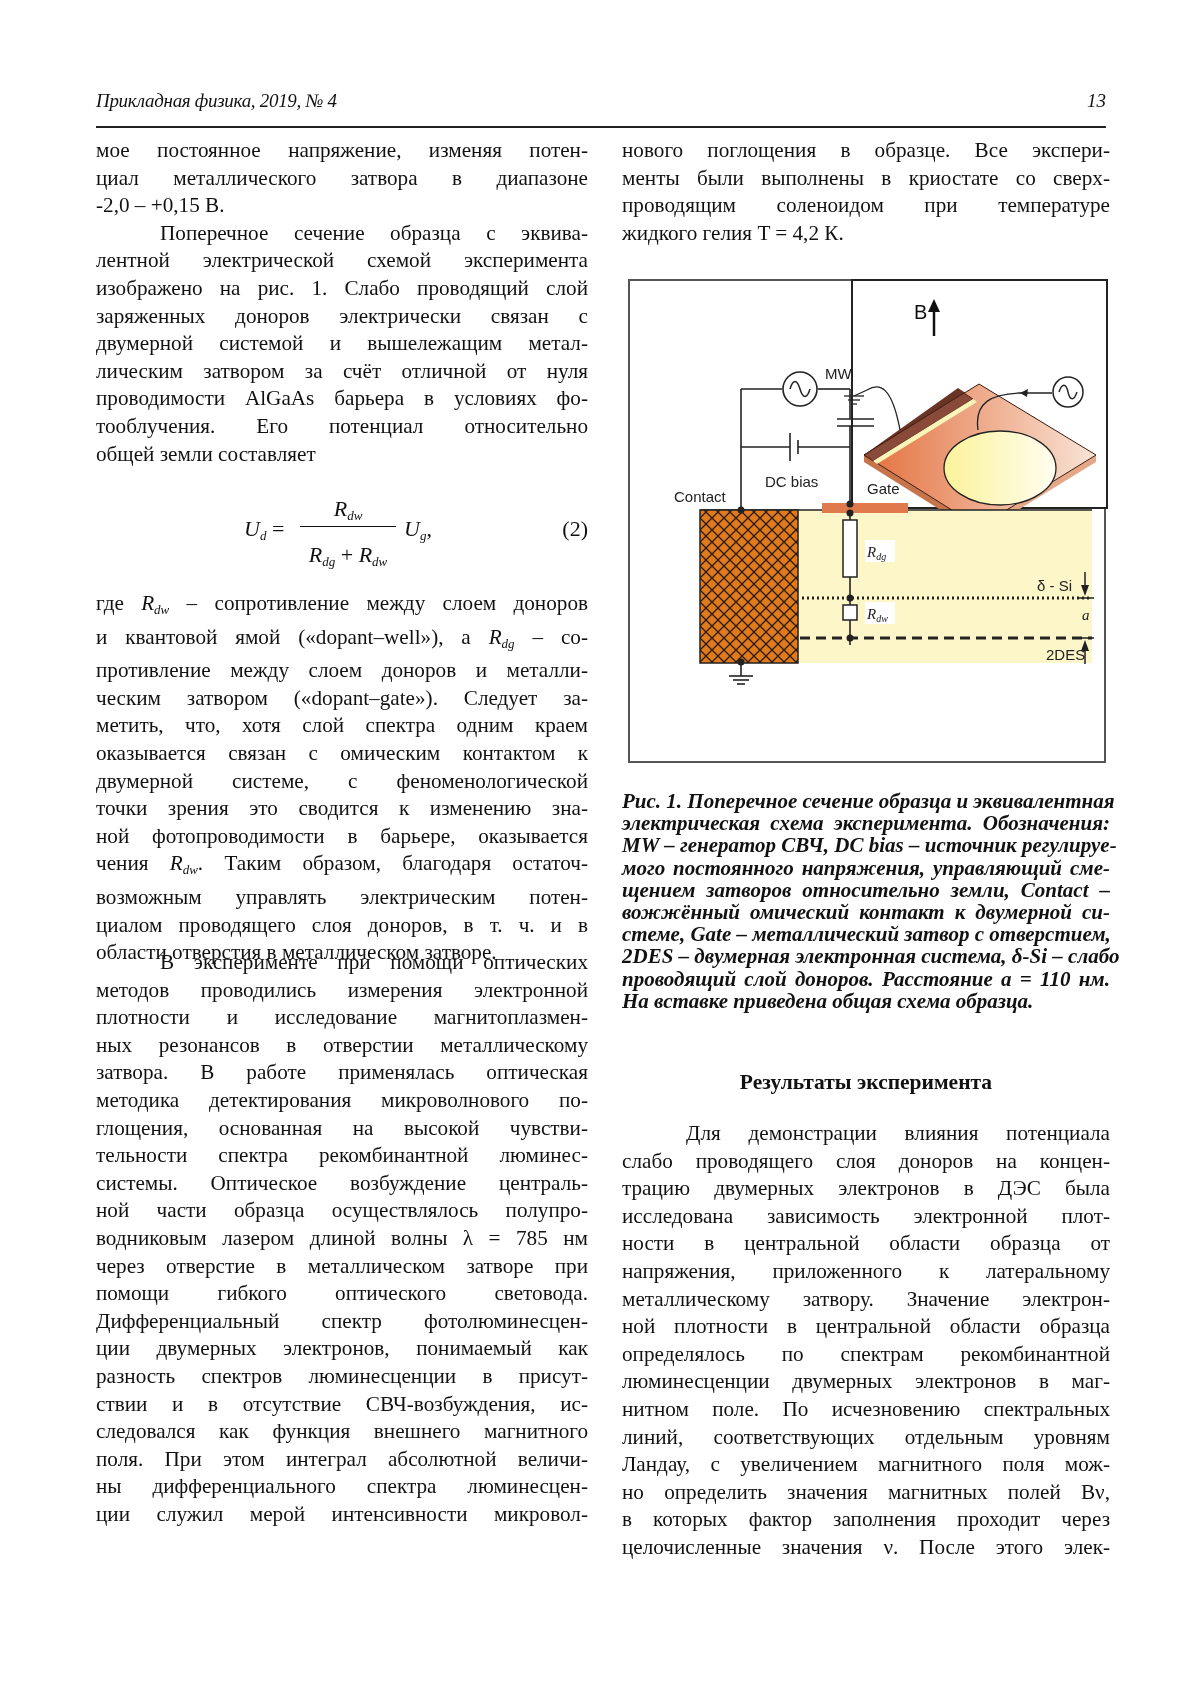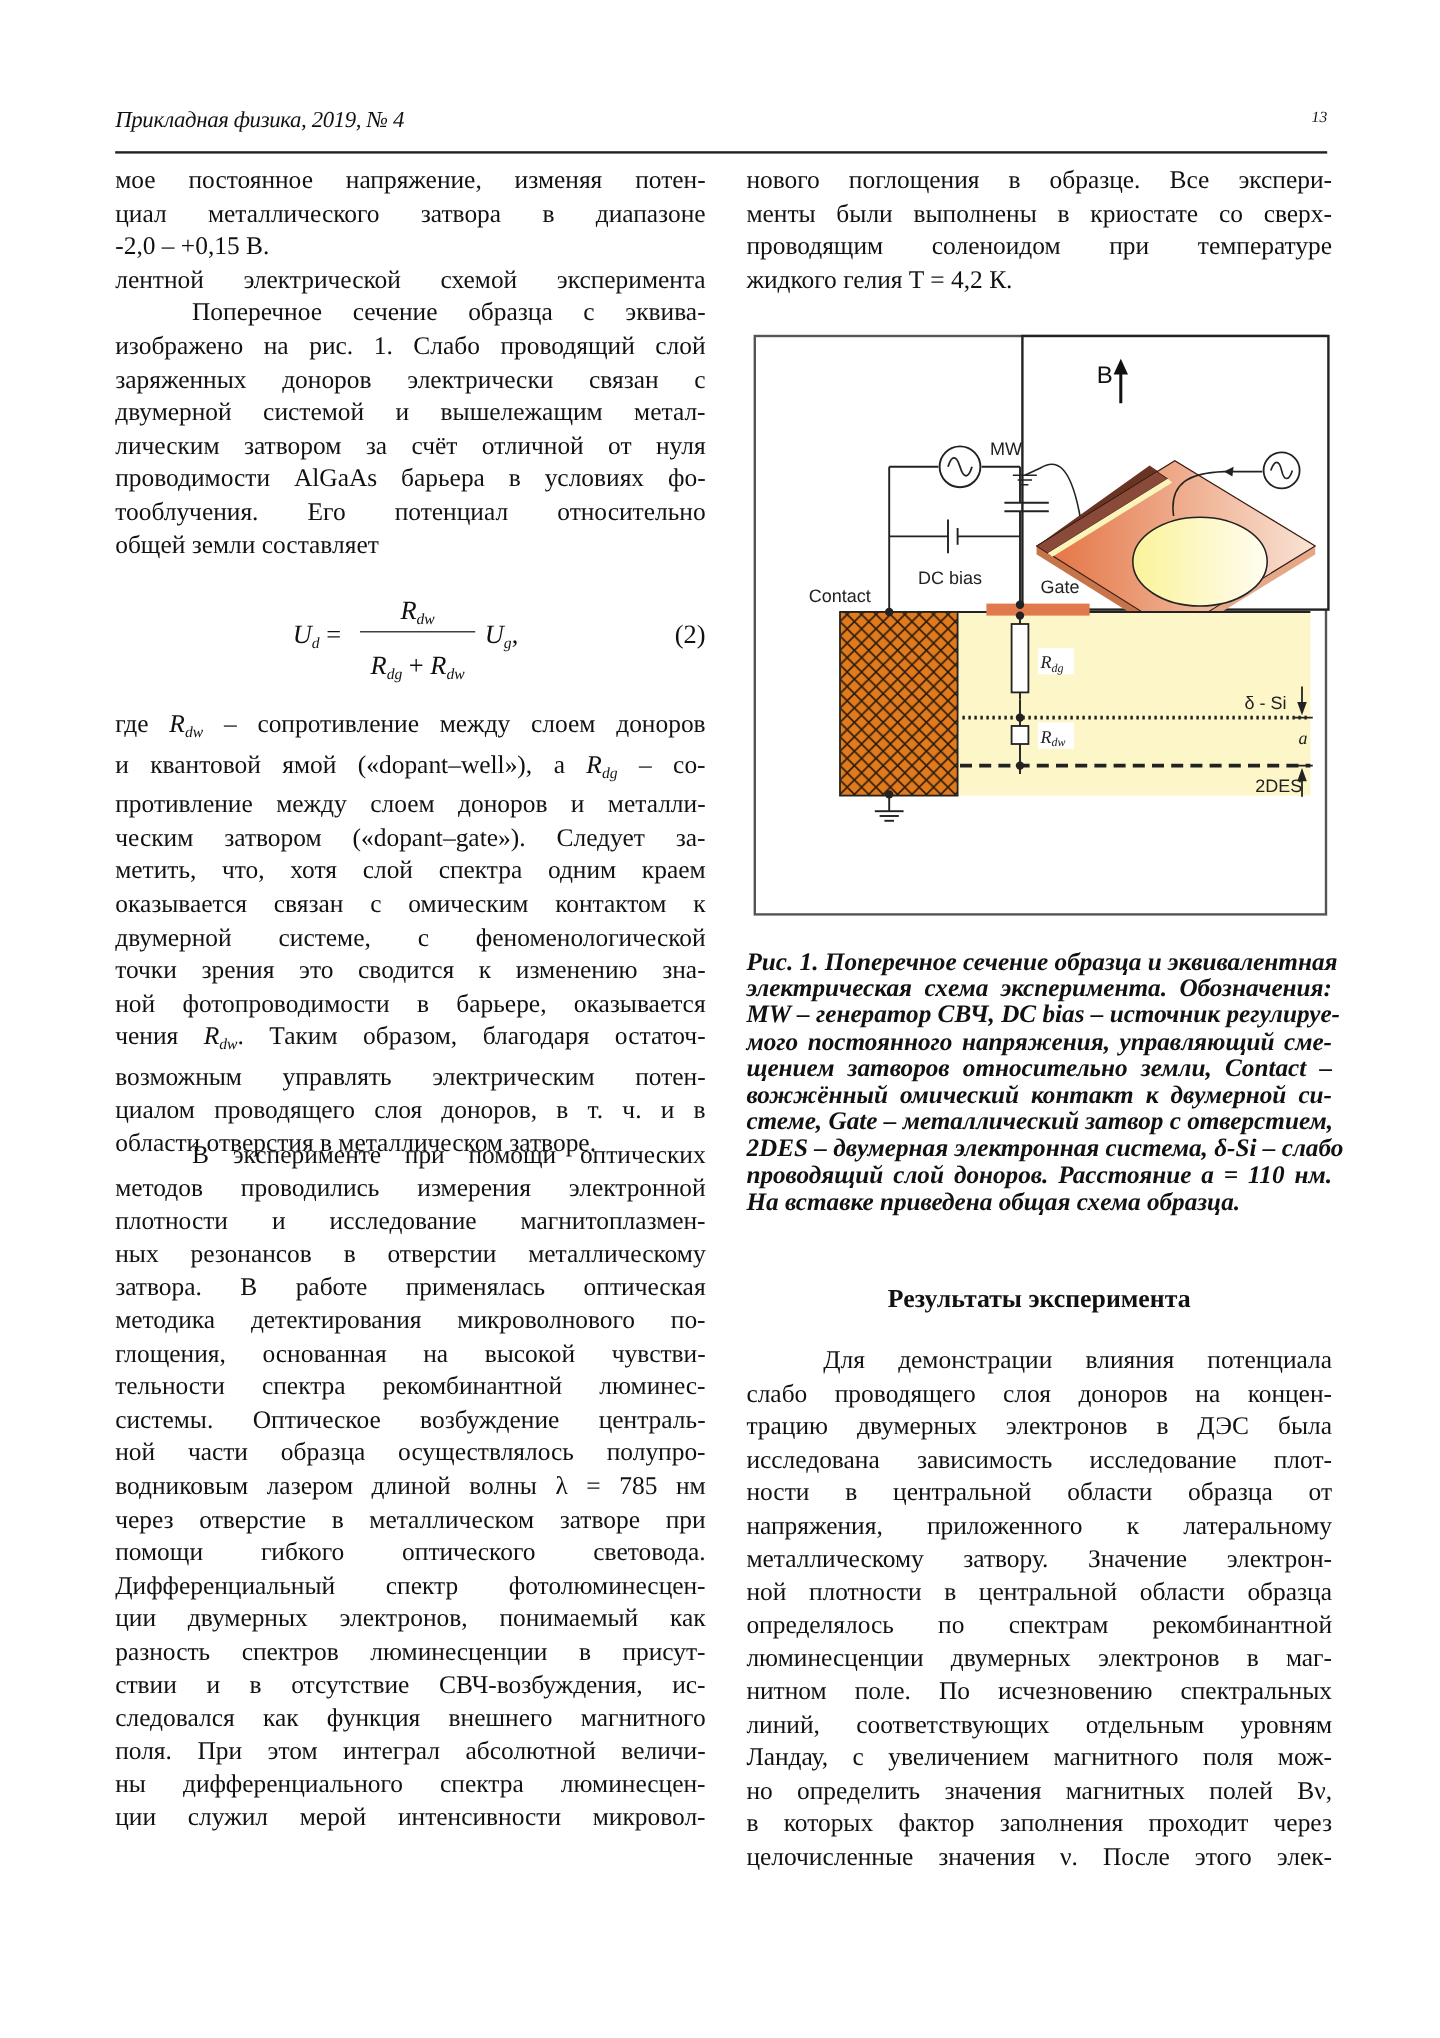--- a/index.html
+++ b/index.html
@@ -1,19 +1,19 @@
 <!DOCTYPE html>
 <html><head>
 <meta charset="utf-8">
 <style>
   html,body{margin:0;padding:0;background:#fff;}
   body{width:1200px;height:1698px;position:relative;overflow:hidden;font-family:"Liberation Serif","DejaVu Serif",serif;color:#111;}
   .hdr{position:absolute;left:96px;top:90px;width:1010px;height:30px;}
   .hdr-title{position:absolute;left:0;top:0;font-style:italic;font-size:19px;letter-spacing:-0.3px;}
-  .hdr-page{position:absolute;right:0;top:0;font-style:italic;font-size:13px;}
+  .hdr-page{position:absolute;right:0;top:0;font-style:italic;font-size:19px;}
   .hdr-rule{position:absolute;left:96px;top:126px;width:1010px;height:2px;background:#222;}
   .col{position:absolute;font-size:21.2px;line-height:27.6px;text-align:justify;}
   .col .ln{display:block;text-align:justify;text-align-last:justify;white-space:nowrap;}
   .col .ln.last{text-align-last:left;}
   .col .ind{padding-left:64px;}
   .left{left:96px;top:137px;width:492px;}
   .right{left:622px;top:137px;width:488px;}
   .eq{position:absolute;left:236px;top:494px;width:352px;height:80px;font-size:22px;}
   .eq i{font-style:italic;}
   .eq .lhs{position:absolute;left:8px;top:22px;}
@@ -37,22 +37,22 @@
 <div class="hdr">
   <span class="hdr-title">Прикладная физика, 2019, № 4</span>
   <span class="hdr-page">13</span>
 </div>
 <div class="hdr-rule"></div>
 
 <div class="col left">
   <span class="ln">мое постоянное напряжение, изменяя потен-</span>
   <span class="ln">циал металлического затвора в диапазоне</span>
   <span class="ln last">-2,0 – +0,15 В.</span>
+  <span class="ln ind">Поперечное сечение образца с эквива-</span>
   <span class="ln">лентной электрической схемой эксперимента</span>
-  <span class="ln ind">Поперечное сечение образца с эквива-</span>
   <span class="ln">изображено на рис. 1. Слабо проводящий слой</span>
   <span class="ln">заряженных доноров электрически связан с</span>
   <span class="ln">двумерной системой и вышележащим метал-</span>
   <span class="ln">лическим затвором за счёт отличной от нуля</span>
   <span class="ln">проводимости AlGaAs барьера в условиях фо-</span>
   <span class="ln">тооблучения. Его потенциал относительно</span>
   <span class="ln last">общей земли составляет</span>
 </div>
 
 <div class="eq">
@@ -232,21 +232,21 @@
     <span class="ln">проводящий слой доноров. Расстояние a = 110 нм.</span>
     <span class="ln last">На вставке приведена общая схема образца.</span>
   </div>
 
 <div class="sec">Результаты эксперимента</div>
 
 <div class="col right2" id="rc2">
     <span class="ln ind">Для демонстрации влияния потенциала</span>
     <span class="ln">слабо проводящего слоя доноров на концен-</span>
     <span class="ln">трацию двумерных электронов в ДЭС была</span>
-    <span class="ln">исследована зависимость исследование плот-</span>
+    <span class="ln">исследована зависимость электронной плот-</span>
     <span class="ln">ности в центральной области образца от</span>
     <span class="ln">напряжения, приложенного к латеральному</span>
     <span class="ln">металлическому затвору. Значение электрон-</span>
     <span class="ln">ной плотности в центральной области образца</span>
     <span class="ln">определялось по спектрам рекомбинантной</span>
     <span class="ln">люминесценции двумерных электронов в маг-</span>
     <span class="ln">нитном поле. По исчезновению спектральных</span>
     <span class="ln">линий, соответствующих отдельным уровням</span>
     <span class="ln">Ландау, с увеличением магнитного поля мож-</span>
     <span class="ln">но определить значения магнитных полей Bν,</span>

